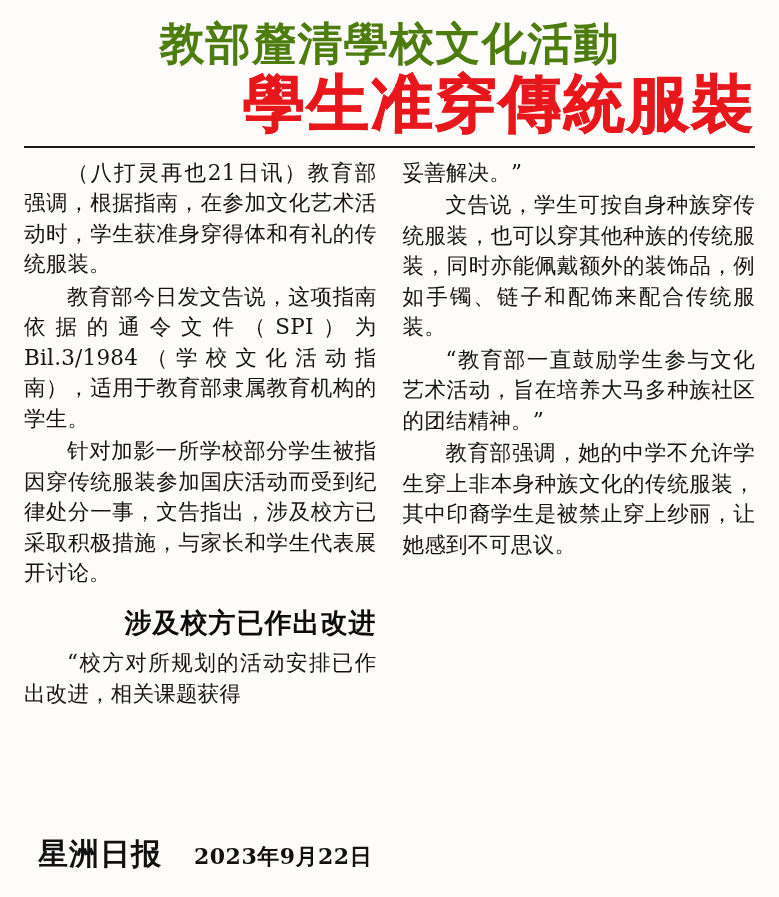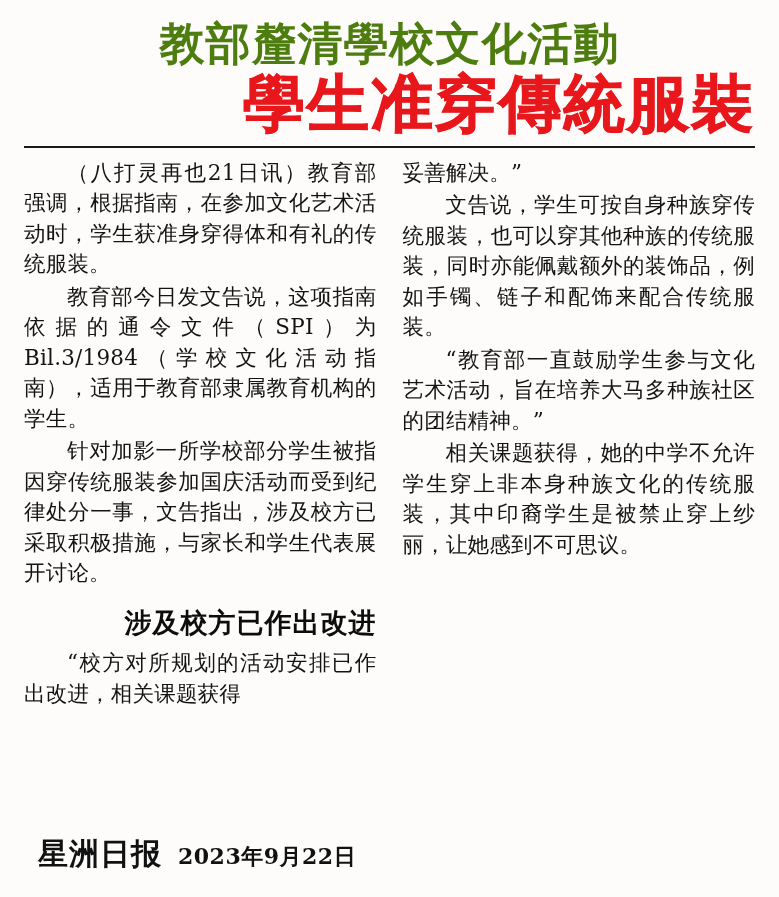--- a/index.html
+++ b/index.html
@@ -82,21 +82,21 @@
     margin: 16px 0 8px 0;
     letter-spacing: 1px;
     text-align: right;
   }
   .footer {
     position: absolute;
     left: 38px;
     bottom: 22px;
     display: flex;
     align-items: baseline;
-    gap: 16px;
+    gap: 32px;
   }
   .footer .brand {
     font-family: "DejaVu Serif", "Liberation Serif", serif;
     font-weight: bold;
     font-size: 30px;
     letter-spacing: 1px;
     color: #111111;
   }
   .footer .date {
     font-family: "DejaVu Serif", "Liberation Serif", serif;
@@ -123,21 +123,21 @@
       <p class="indent">教育部今日发文告说，这项指南依据的通令文件（SPI）为Bil.3/1984（学校文化活动指南），适用于教育部隶属教育机构的学生。</p>
       <p class="indent">针对加影一所学校部分学生被指因穿传统服装参加国庆活动而受到纪律处分一事，文告指出，涉及校方已采取积极措施，与家长和学生代表展开讨论。</p>
       <div class="subhead">涉及校方已作出改进</div>
       <p class="indent">“校方对所规划的活动安排已作出改进，相关课题获得</p>
     </div>
 
     <div class="col">
       <p>妥善解决。”</p>
       <p class="indent">文告说，学生可按自身种族穿传统服装，也可以穿其他种族的传统服装，同时亦能佩戴额外的装饰品，例如手镯、链子和配饰来配合传统服装。</p>
       <p class="indent">“教育部一直鼓励学生参与文化艺术活动，旨在培养大马多种族社区的团结精神。”</p>
-      <p class="indent">相关课题获得，她的中学不允许学生穿上非本身种族文化的传统服装，其中印裔学生是被禁止穿上纱丽，让她感到不可思议。</p>
+      <p class="indent">教育部强调，她的中学不允许学生穿上非本身种族文化的传统服装，其中印裔学生是被禁止穿上纱丽，让她感到不可思议。</p>
     </div>
 
   </div>
 
   <div class="footer">
     <span class="brand">星洲日报</span>
     <span class="date">2023年9月22日</span>
   </div>
 
 </div>

